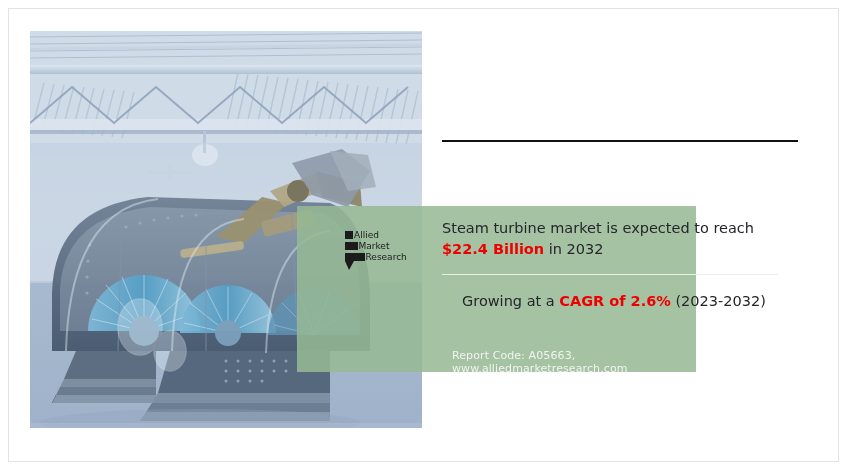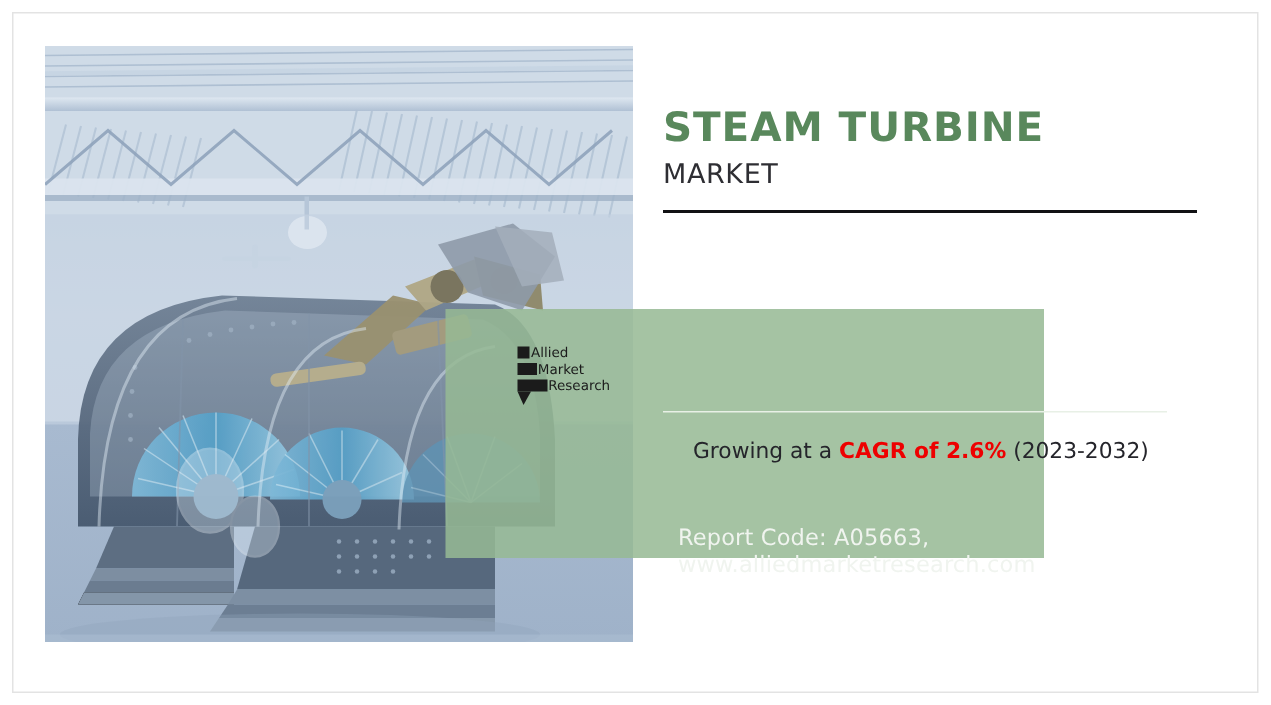--- a/index.html
+++ b/index.html
@@ -98,21 +98,21 @@
     width:345px;
     font-size:14.5px;
     color:#25252b;
     line-height:1.42;
     margin-left:20px;
   }
   .hl { color:#ee0000; font-weight:bold; }
   .panel-code {
     position:absolute;
     left:155px; top:143px;
-    font-size:15px;
+    font-size:11px;
     color:#f0f4ef;
     letter-spacing:0.1px;
   }
 
   
   .logo {
     position:absolute;
     left:46px; top:22px;
     width:80px; height:44px;
   }
@@ -340,24 +340,20 @@
         <ellipse cx="110" cy="296" rx="22" ry="28"></ellipse>
         <ellipse cx="140" cy="320" rx="16" ry="20"></ellipse>
       </g>
 
       <ellipse cx="170" cy="392" rx="160" ry="14" fill="#8ea2ba" opacity="0.35"></ellipse>
 
       <rect x="0" y="392" width="392" height="5" fill="#aebfd4" opacity="0.5"></rect>
     </svg>
   </div>
 
-  <div class="title-block">
-    <div class="title-main">STEAM TURBINE</div>
-    <div class="title-sub">MARKET</div>
-  </div>
   <div class="title-rule"></div>
 
 
   <div class="green-panel">
 
     <div class="logo">
       <svg viewBox="0 0 160 88" width="80" height="44">
         <g fill="#1b1b1b">
           <rect x="4" y="6" width="16" height="16"></rect>
           <rect x="4" y="28" width="26" height="16"></rect>
@@ -366,20 +362,23 @@
         </g>
         <text x="22" y="20" font-family="DejaVu Sans, sans-serif" font-size="18" fill="#1b1b1b">Allied</text>
         <text x="31" y="42" font-family="DejaVu Sans, sans-serif" font-size="18" fill="#1b1b1b">Market</text>
         <text x="45" y="64" font-family="DejaVu Sans, sans-serif" font-size="18" fill="#1b1b1b">Research</text>
       </svg>
       <span class="sr">Allied</span>
       <span class="sr">Market</span>
       <span class="sr">Research</span>
     </div>
 
+    <div class="panel-line1">
+      <span>Steam turbine market is expected to reach </span><span class="hl">$22.4 Billion</span><span> in 2032</span>
+    </div>
 
     <div class="panel-rule"></div>
 
     <div class="panel-line2">
       <span>Growing at a </span><span class="hl">CAGR of 2.6%</span><span> (2023-2032)</span>
     </div>
 
     <div class="panel-code">Report Code: A05663, www.alliedmarketresearch.com</div>
   </div>
 

